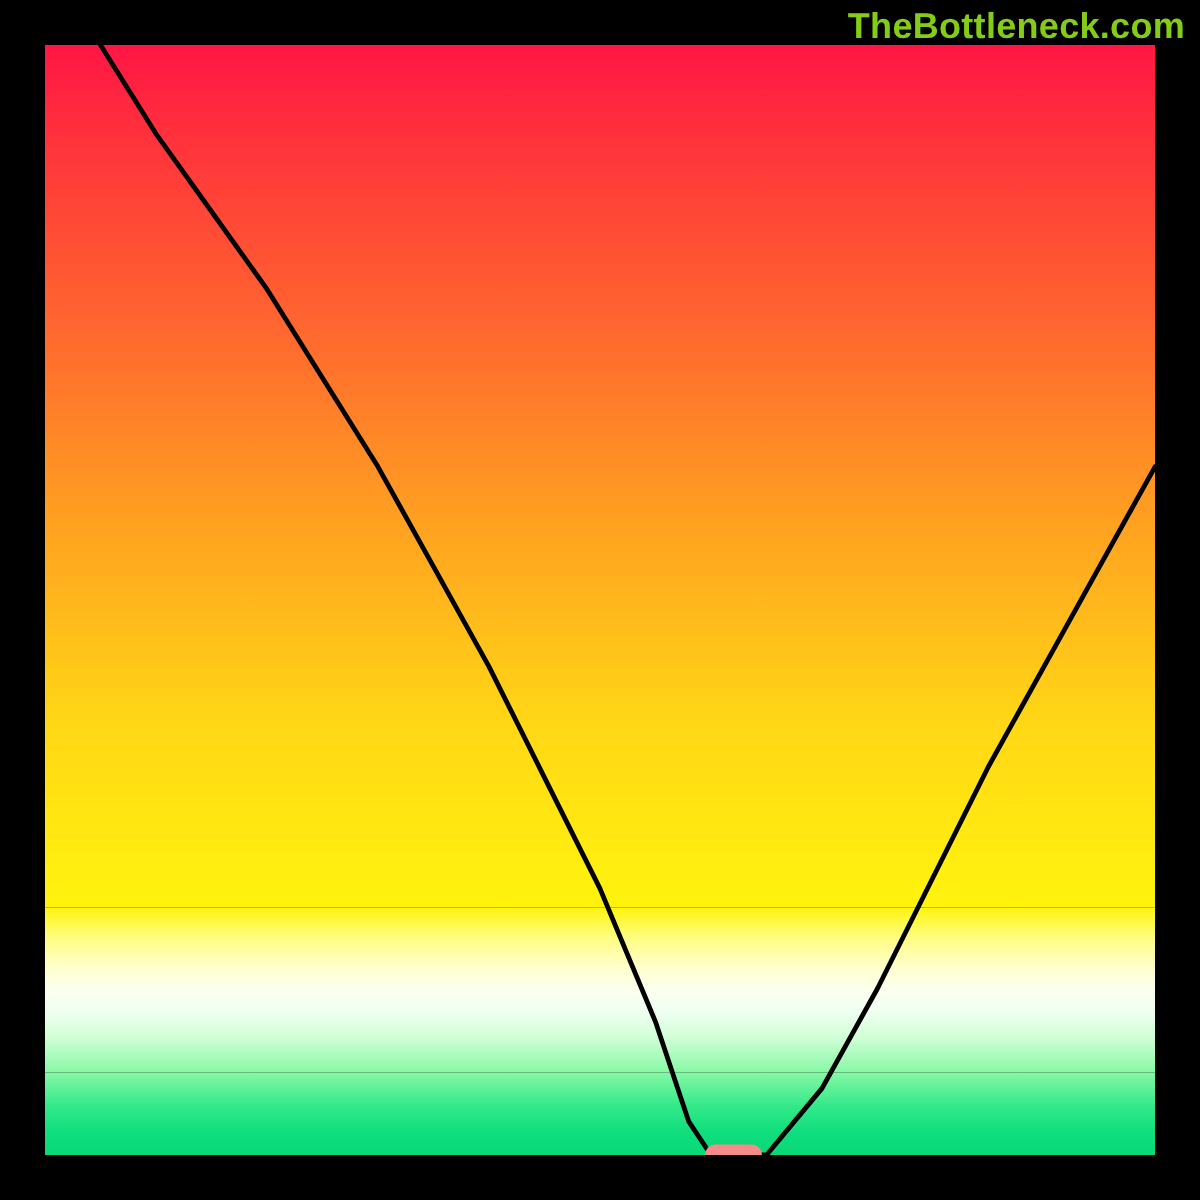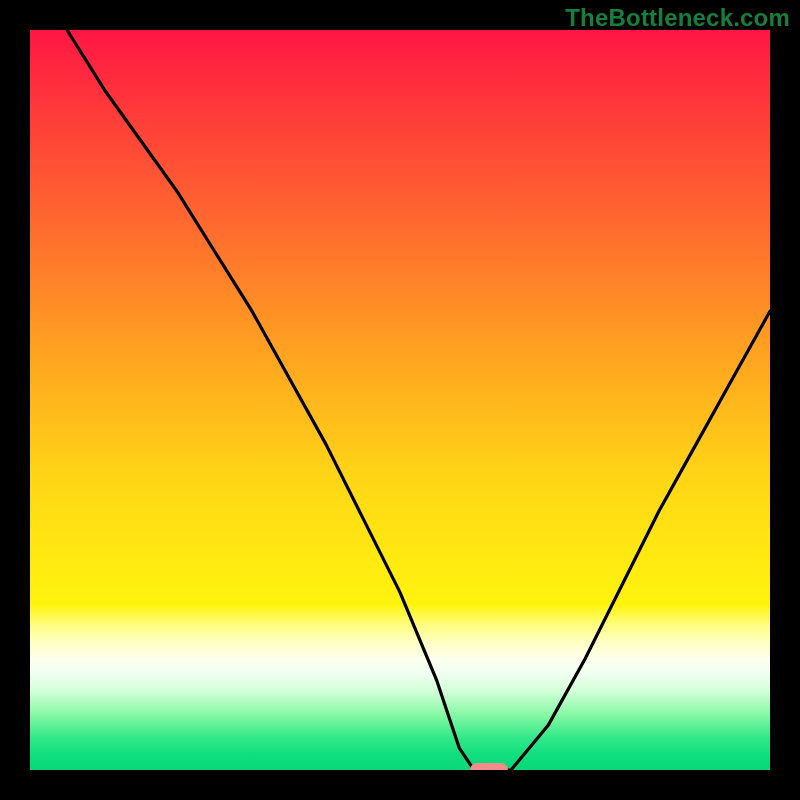--- a/index.html
+++ b/index.html
@@ -79,21 +79,21 @@
     width: 38px;
     height: 14px;
     border-radius: 7px;
     background: #f58b8b;
     transform: translate(-50%, -50%);
   }
   .watermark {
     position: absolute;
     top: 4px;
     right: 10px;
-    color: #15803d;
+    color: #84cc16;
     font-family: Arial, Helvetica, sans-serif;
     font-size: 24px;
     font-weight: 600;
     letter-spacing: 0.2px;
   }
 </style>
 </head>
 <body>
 
 <div class="frame">

